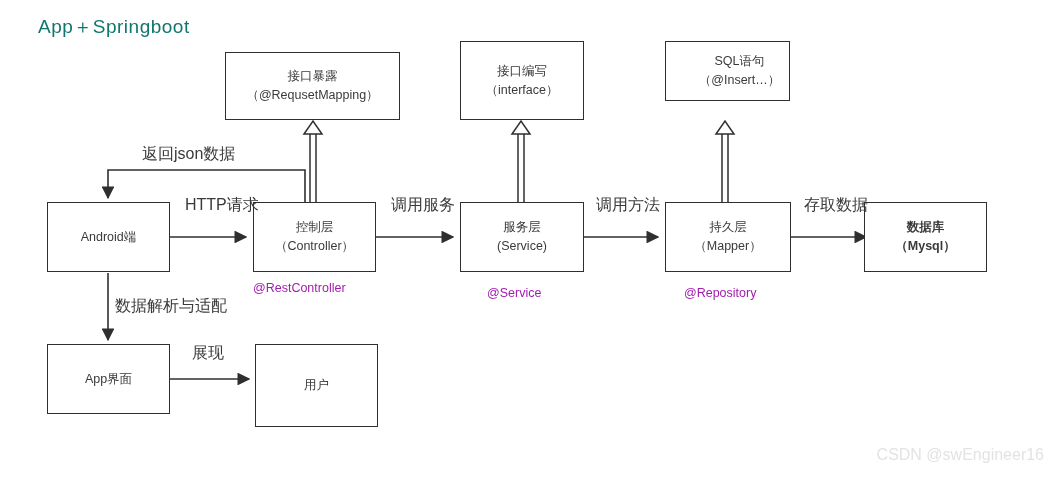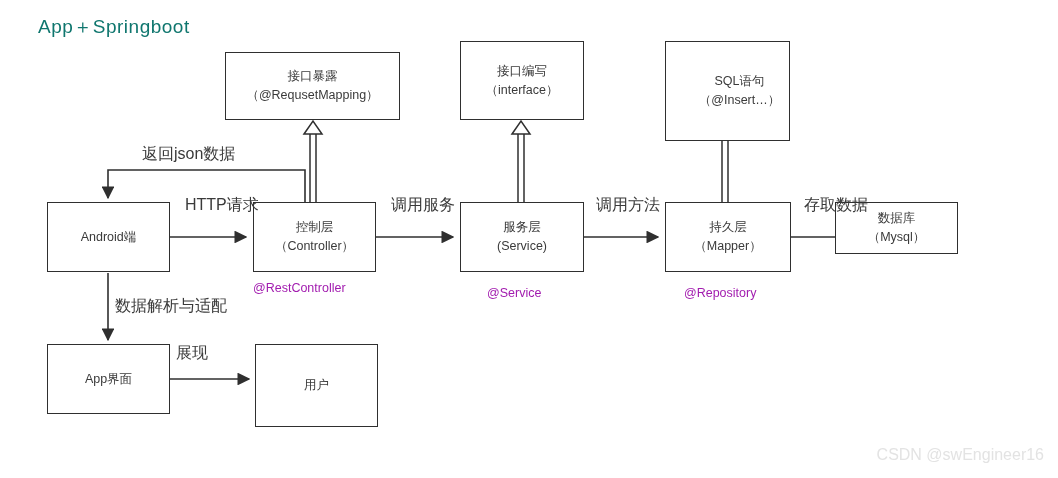--- a/index.html
+++ b/index.html
@@ -131,21 +131,21 @@
   <div class="node" style="left:225px; top:52px; width:175px; height:68px;">
     <span class="l1">接口暴露</span>
     <span class="l2">（@RequsetMapping）</span>
   </div>
 
   <div class="node" style="left:460px; top:41px; width:124px; height:79px;">
     <span class="l1">接口编写</span>
     <span class="l2">（interface）</span>
   </div>
 
-  <div class="node" style="left:665px; top:41px; width:125px; height:100px;padding-left:24px;">
+  <div class="node" style="left:665px; top:41px; width:125px; height:60px;padding-left:24px;">
     <span class="l1">SQL语句</span>
     <span class="l2">（@Insert…）</span>
   </div>
 
   <div class="node" style="left:47px; top:202px; width:123px; height:70px;">
     <span class="l1">Android端</span>
   </div>
 
   <div class="node" style="left:253px; top:202px; width:123px; height:70px;">
     <span class="l1">控制层</span>
@@ -155,21 +155,21 @@
   <div class="node" style="left:460px; top:202px; width:124px; height:70px;">
     <span class="l1">服务层</span>
     <span class="l2">(Service)</span>
   </div>
 
   <div class="node" style="left:665px; top:202px; width:126px; height:70px;">
     <span class="l1">持久层</span>
     <span class="l2">（Mapper）</span>
   </div>
 
-  <div class="node" style="left:835px; top:202px; width:123px; height:52px;">
+  <div class="node" style="left:864px; top:202px; width:123px; height:70px;font-weight:bold;">
     <span class="l1">数据库</span>
     <span class="l2">（Mysql）</span>
   </div>
 
   <div class="node" style="left:47px; top:344px; width:123px; height:70px;">
     <span class="l1">App界面</span>
   </div>
 
   <div class="node" style="left:255px; top:344px; width:123px; height:83px;font-family:Liberation Serif, serif;">
     <span class="l1">用户</span>
@@ -178,16 +178,16 @@
   <div class="anno" style="left:253px; top:281px;">@RestController</div>
   <div class="anno" style="left:487px; top:286px;">@Service</div>
   <div class="anno" style="left:684px; top:286px;">@Repository</div>
 
   <div class="edge-label" style="left:142px; top:144px;">返回json数据</div>
   <div class="edge-label" style="left:185px; top:195px;">HTTP请求</div>
   <div class="edge-label" style="left:391px; top:195px;">调用服务</div>
   <div class="edge-label" style="left:596px; top:195px;">调用方法</div>
   <div class="edge-label" style="left:804px; top:195px;">存取数据</div>
   <div class="edge-label" style="left:115px; top:296px;">数据解析与适配</div>
-  <div class="edge-label" style="left:176px; top:343px;font-family:Liberation Mono, monospace;">展现</div>
+  <div class="edge-label" style="left:192px; top:343px;font-family:Liberation Mono, monospace;">展现</div>
 
   <div class="watermark">CSDN @swEngineer16</div>
 </div>
 
 </body></html>

